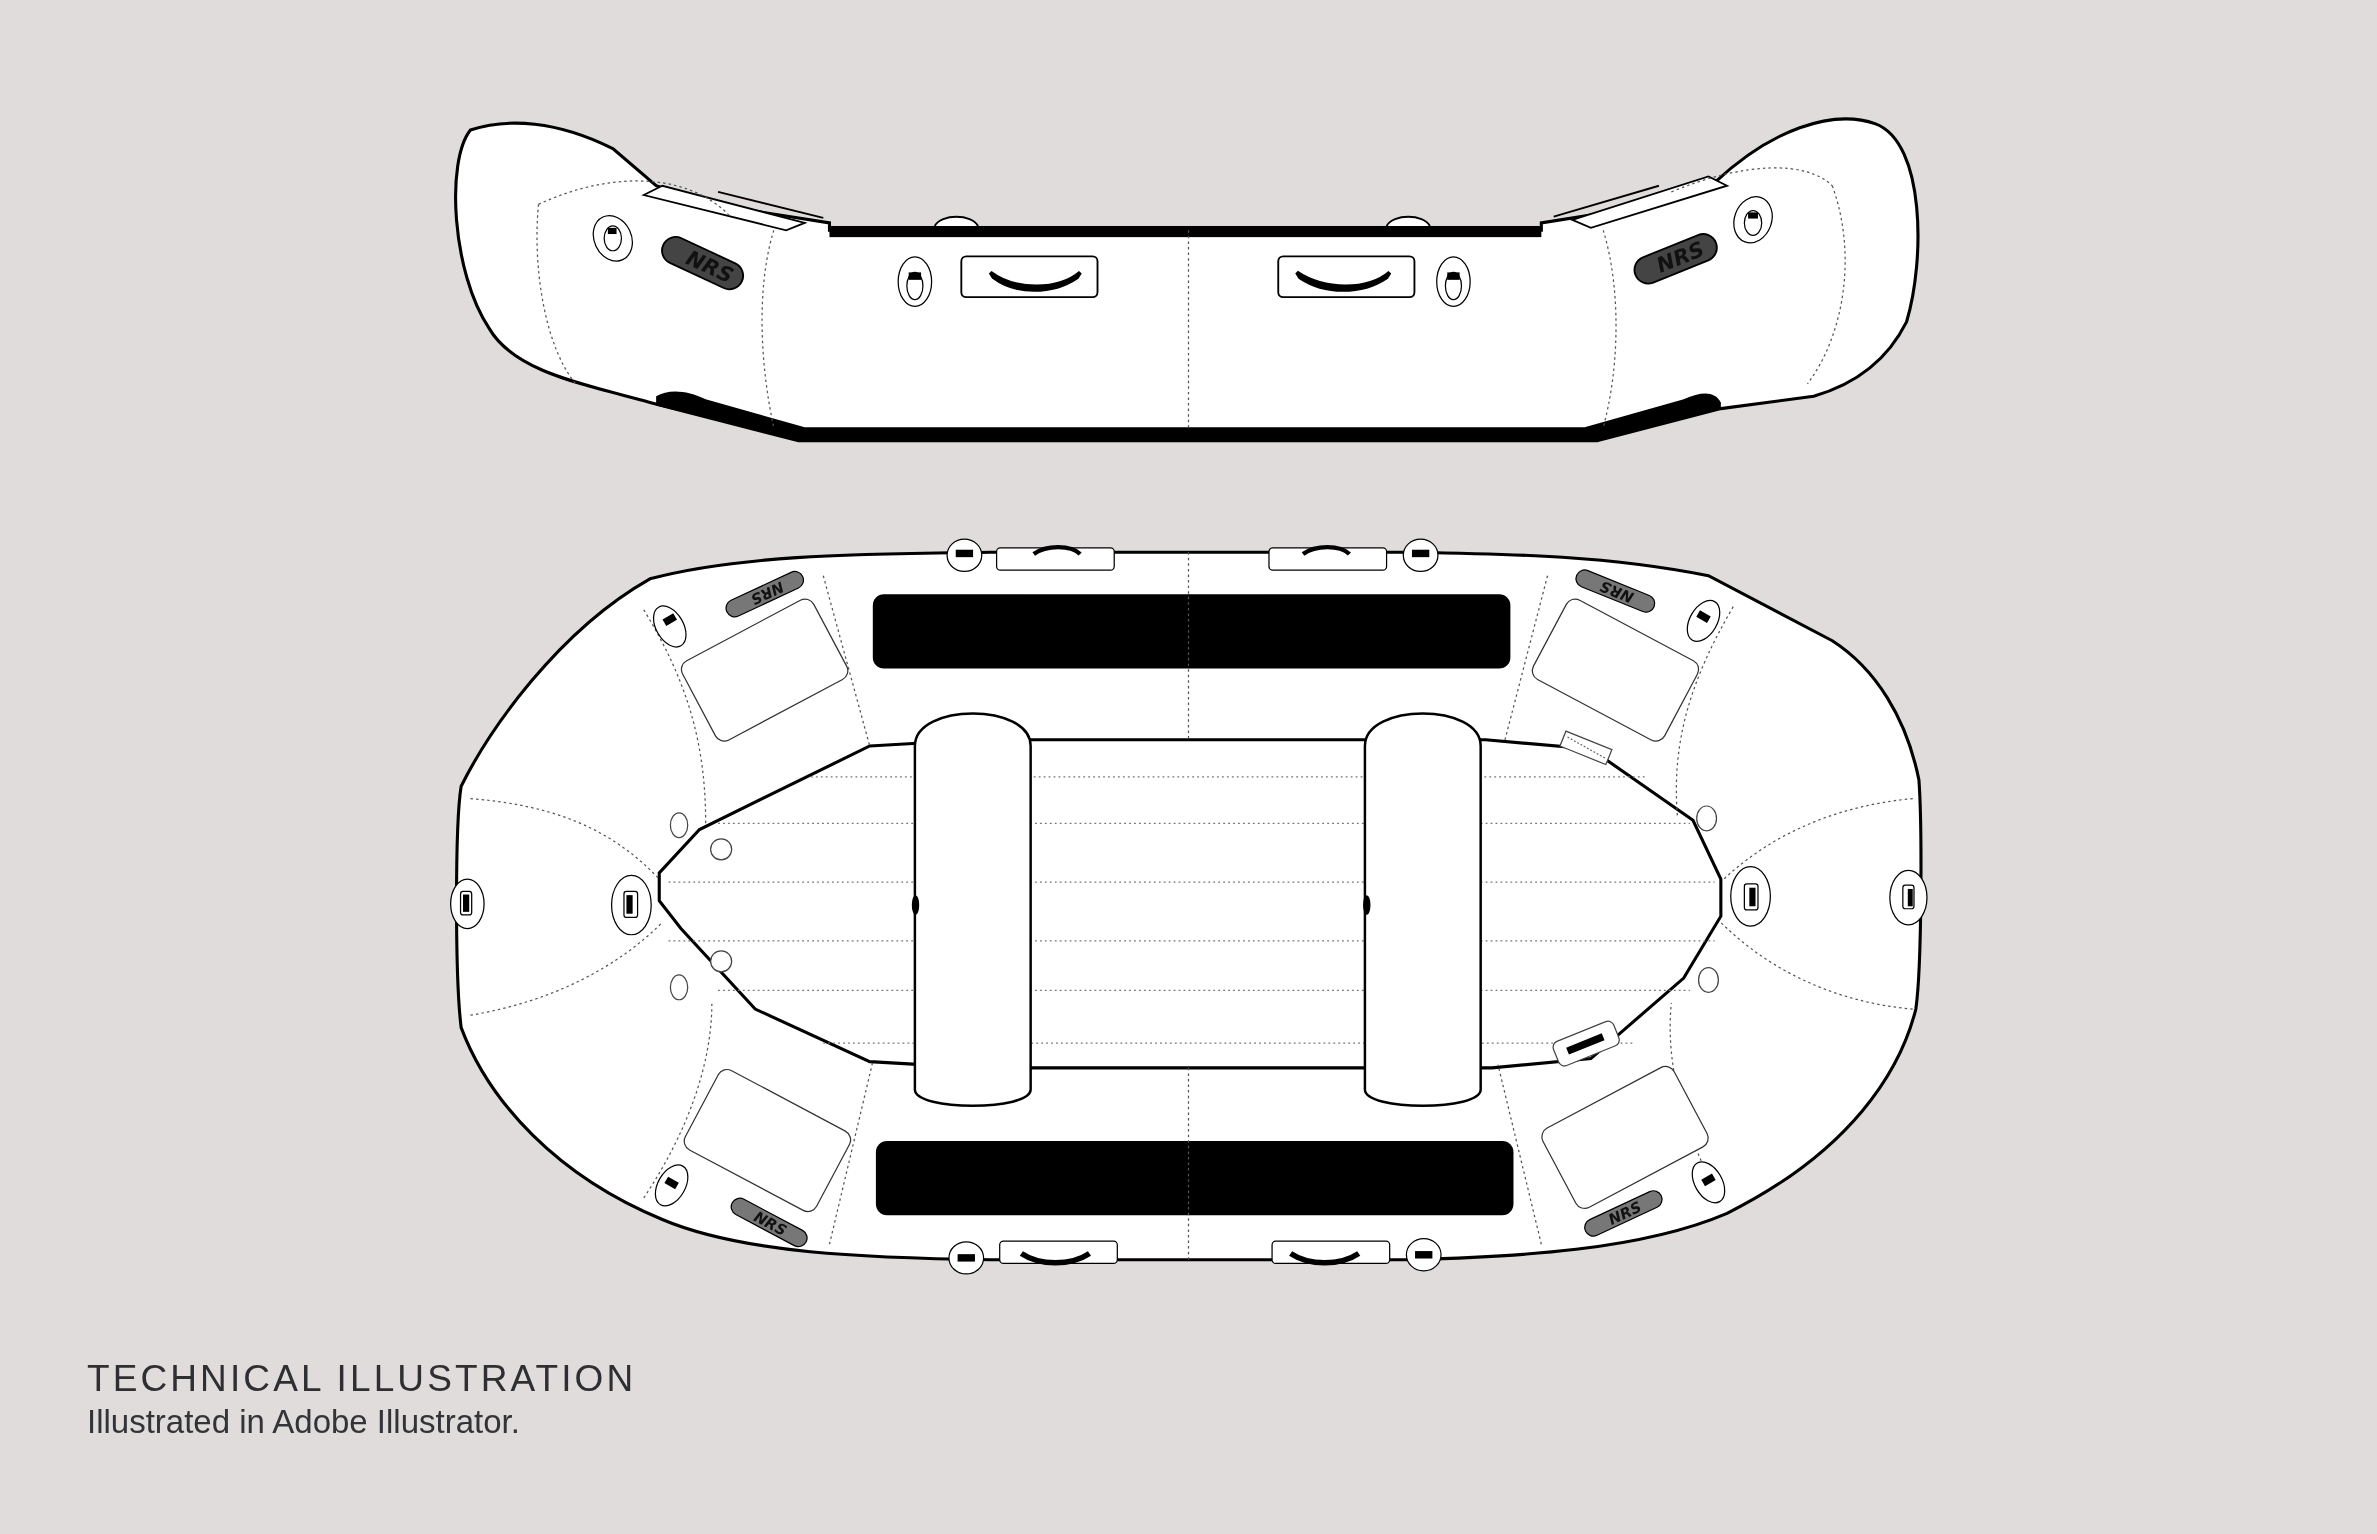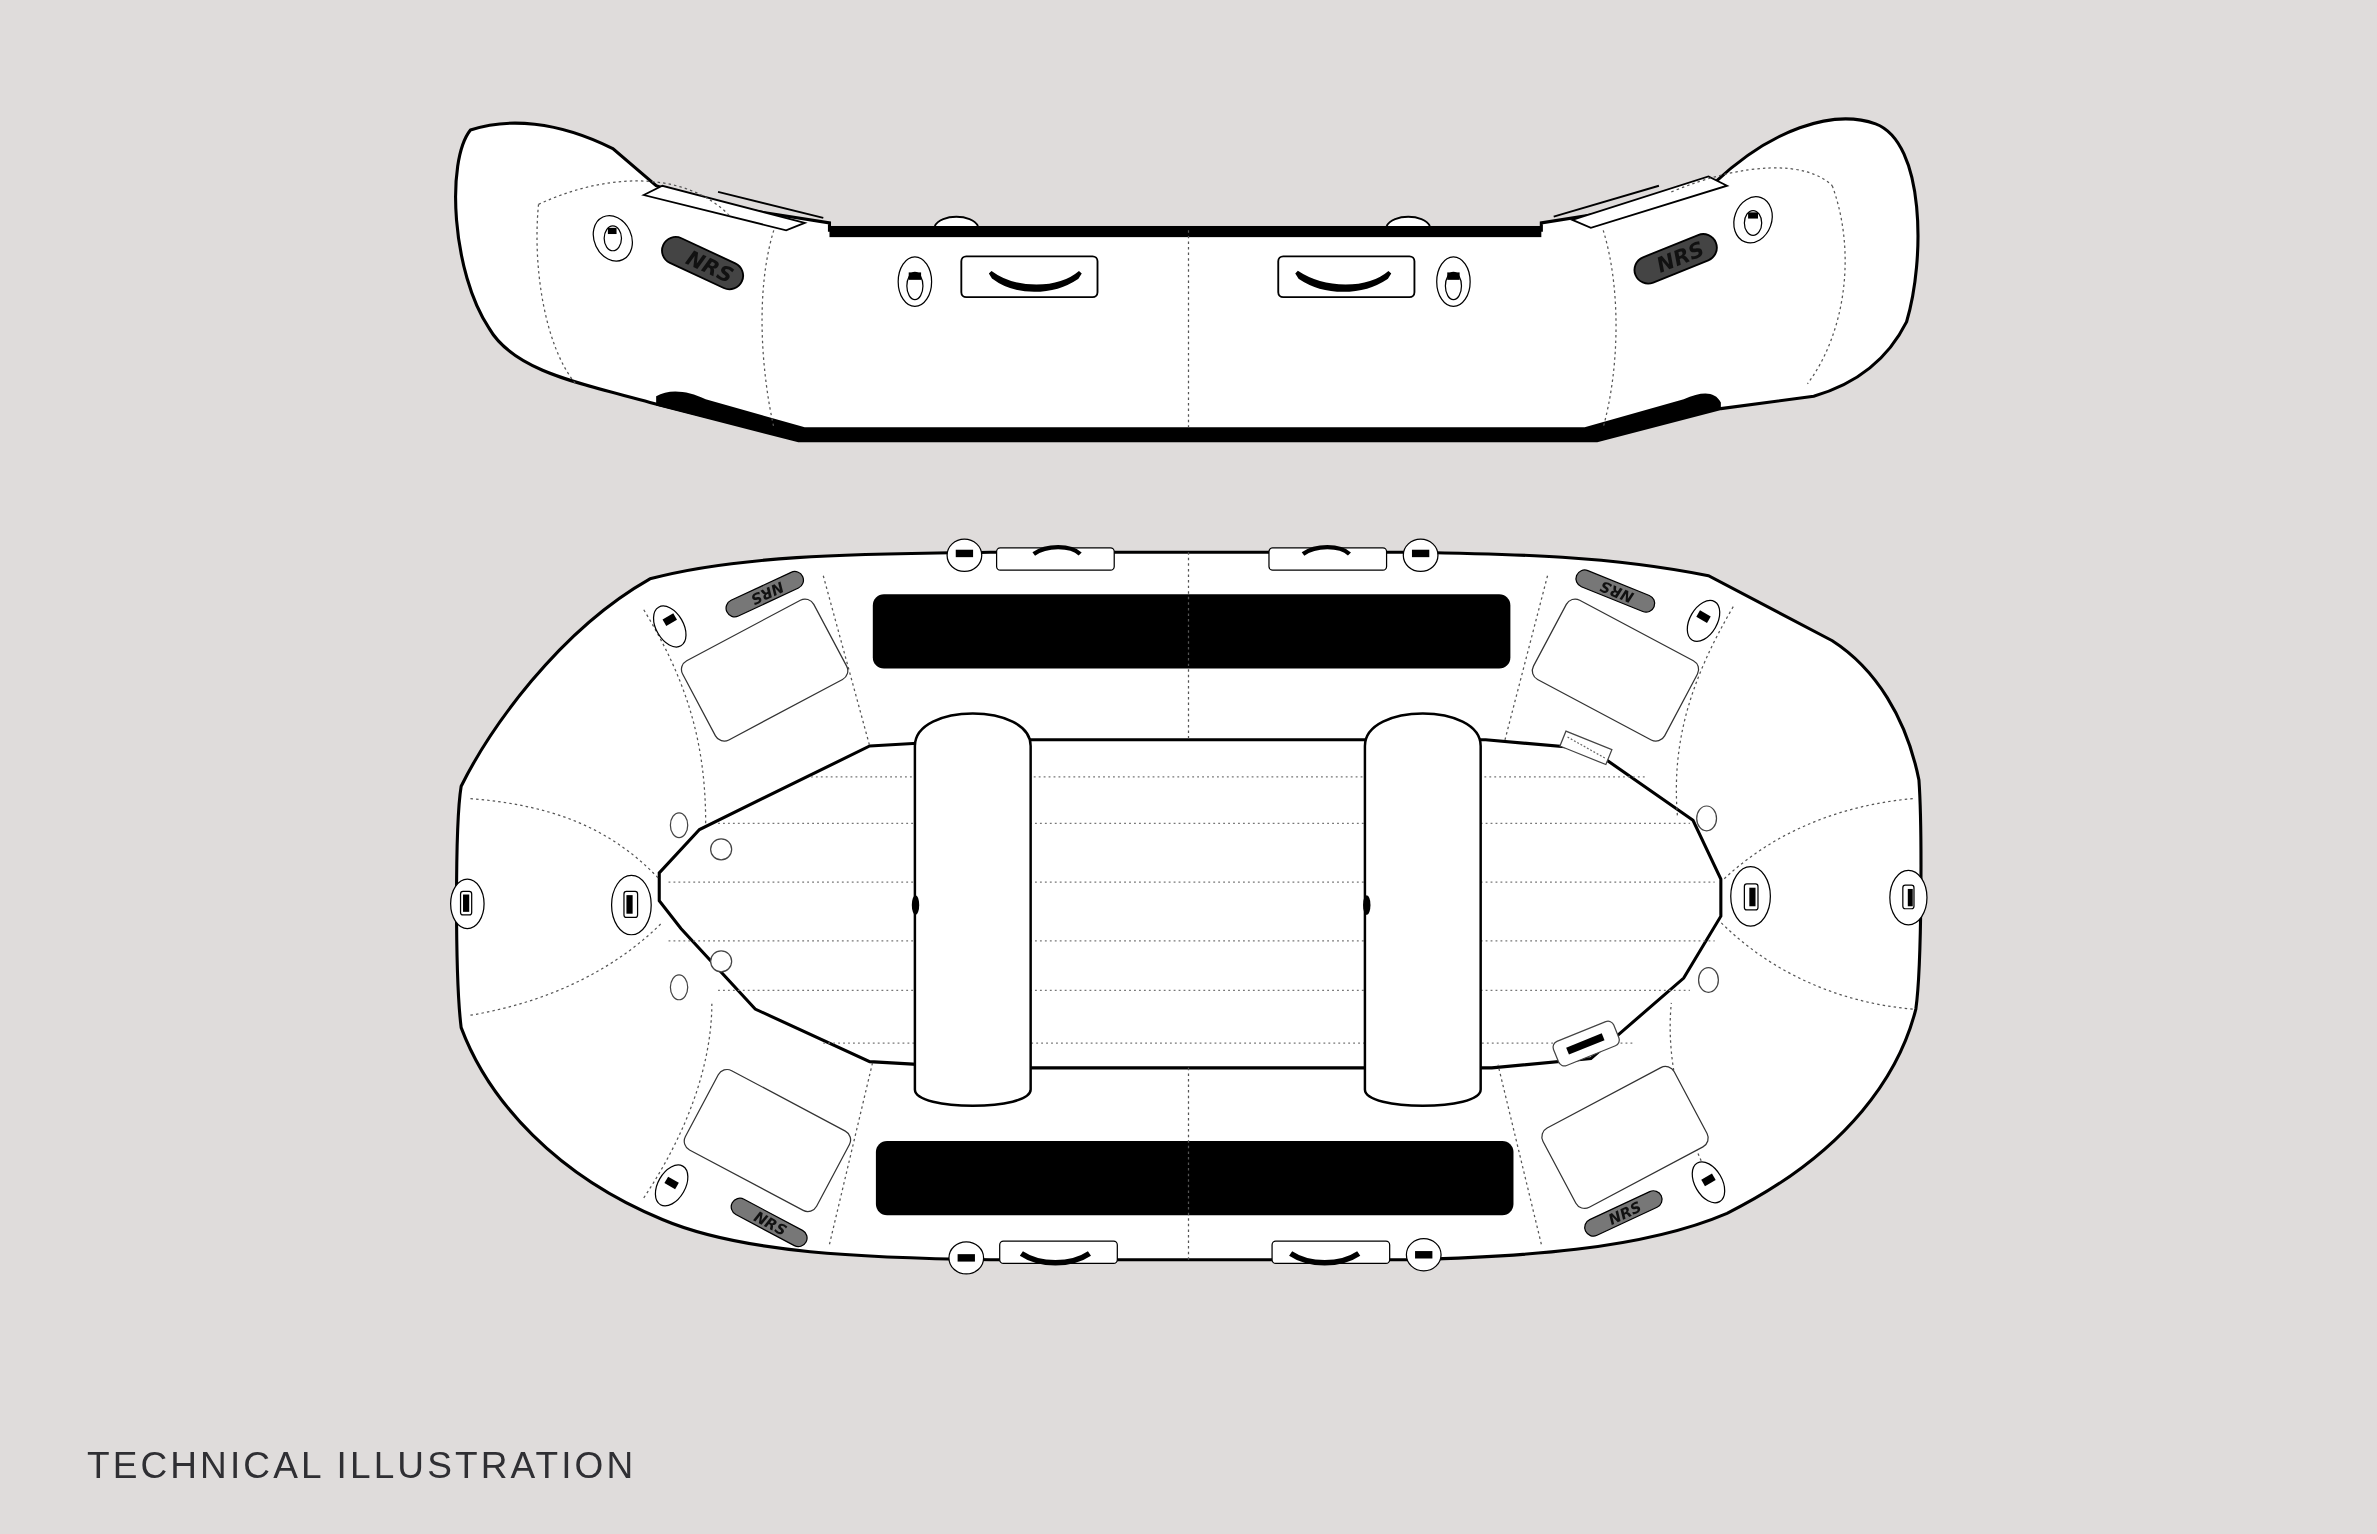--- a/index.html
+++ b/index.html
@@ -1,21 +1,21 @@
 <!DOCTYPE html>
 <html style="font-size:10px"><head>
 <meta charset="utf-8">
 <style>
   html, body { margin:0; padding:0; }
   body {
     width:2377px; height:1534px; background:#dfdcdb; position:relative; overflow:hidden;
     font-family:"Liberation Sans", "DejaVu Sans", sans-serif;
   }
   .art { position:absolute; left:0; top:0; width:2377px; height:1534px; }
-  .caption { position:absolute; left:87px; top:1443px; color:#2f2f33; }
+  .caption { position:absolute; left:87px; top:1356px; color:#2f2f33; }
   .caption .title { font-size:37px; letter-spacing:3.1px; font-weight:normal; margin:0; line-height:45px; }
   .caption .sub { font-size:33px; margin:0; line-height:41px; color:#333338; }
   .logo-text { font-family:"DejaVu Sans", sans-serif; font-weight:bold; font-style:italic; }
 </style>
 </head>
 <body>
 
 <svg class="art" viewBox="0 0 3840 2478" xmlns="http://www.w3.org/2000/svg">
   <defs>
     <pattern id="dots" width="1" height="1"></pattern>
@@ -220,14 +220,15 @@
 
     <rect x="2522" y="1195" width="80" height="26" fill="#fff" stroke="#444" stroke-width="2" transform="rotate(22 2562 1208)"></rect>
     <line x1="2528" y1="1203" x2="2598" y2="1212" stroke="#666" stroke-width="2" stroke-dasharray="3 3" transform="rotate(22 2562 1208)"></line>
     <rect x="2510" y="1665" width="105" height="42" rx="10" fill="#fff" stroke="#444" stroke-width="2" transform="rotate(-22 2562 1686)"></rect>
     <rect x="2530" y="1680" width="62" height="12" fill="#000" stroke="none" transform="rotate(-22 2562 1686)"></rect>
   </g>
 </svg>
 
 <div class="caption">
   <p class="title">TECHNICAL ILLUSTRATION</p>
+  <p class="sub">Illustrated in Adobe Illustrator.</p>
 </div>
 
 
 </body></html>

